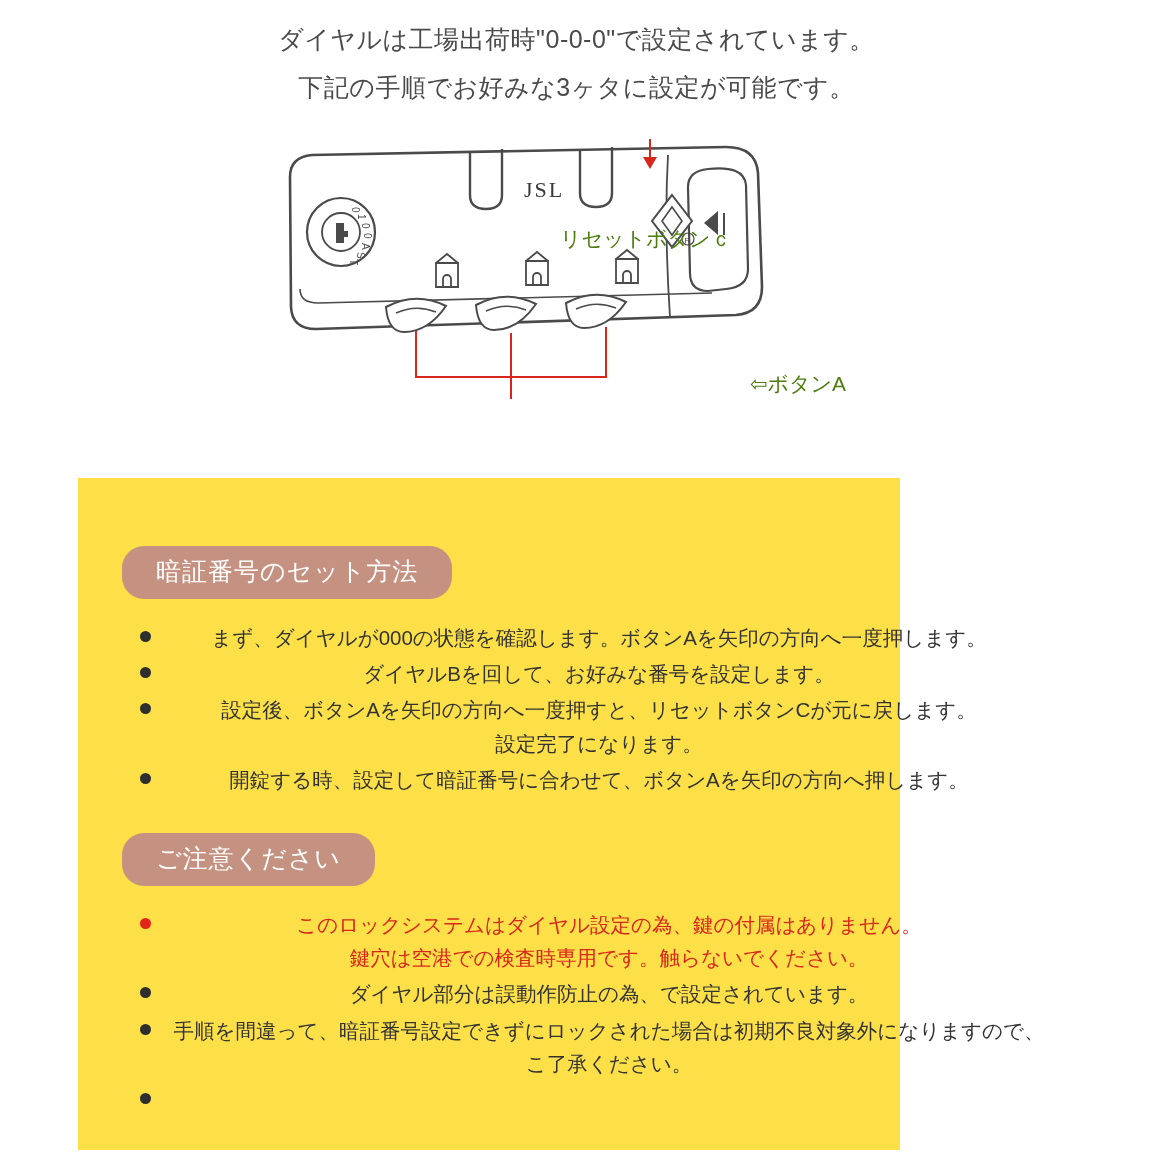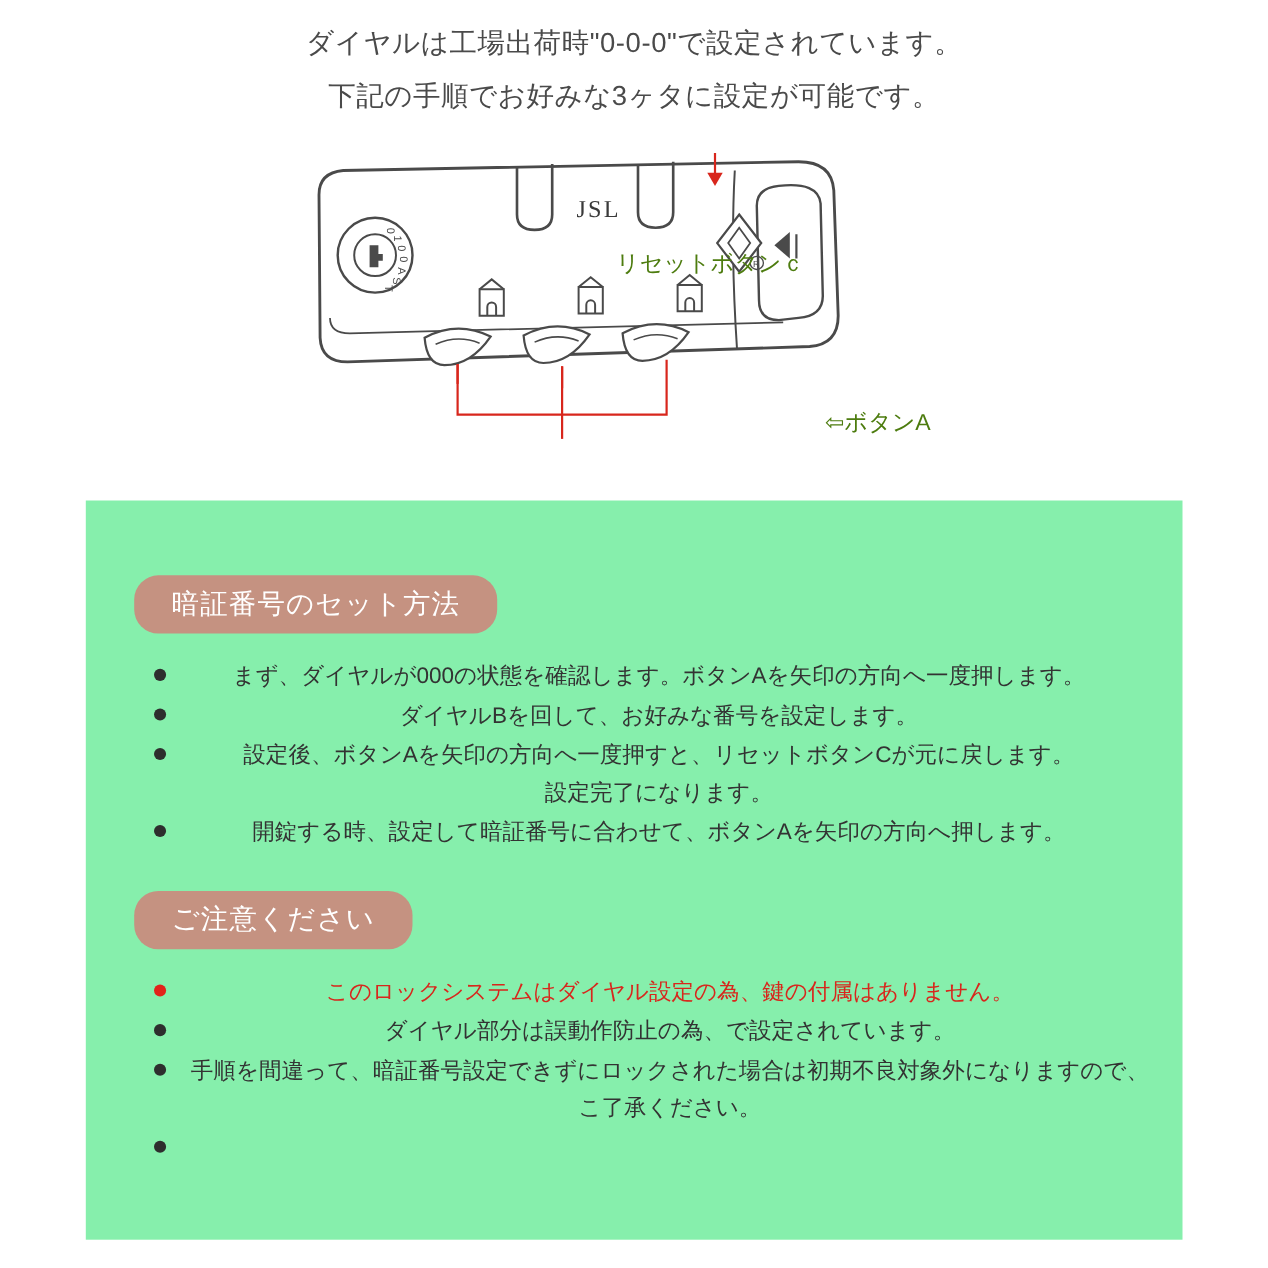--- a/index.html
+++ b/index.html
@@ -50,24 +50,24 @@
     white-space: nowrap;
   }
   .callout-c { left: 560px; top: 108px; }
   .callout-a { left: 750px; top: 253px; }
   .callout-b { left: 452px; top: 418px; }
 
   
   .panel {
     position: absolute;
     left: 78px;
-    top: 455px;
-    width: 997px;
+    top: 478px;
+    width: 822px;
     height: 672px;
-    background: #86efac;
+    background: #fde047;
   }
 
   .pill {
     display: inline-block;
     background: #c59281;
     color: #ffffff;
     font-size: 25px;
     padding: 9px 34px 11px 34px;
     border-radius: 22px;
     letter-spacing: 1px;
@@ -228,20 +228,21 @@
     </ul>
 
     <div class="section-2">
       <span class="pill">ご注意ください</span>
     </div>
 
     <ul class="bullets list-2">
       <li class="warn">
         <span class="dot"></span>
         <span>このロックシステムはダイヤル設定の為、鍵の付属はありません。</span>
+        <span class="l2">鍵穴は空港での検査時専用です。触らないでください。</span>
       </li>
       <li>
         <span class="dot"></span>
         <span>ダイヤル部分は誤動作防止の為、で設定されています。</span>
       </li>
       <li>
         <span class="dot"></span>
         <span> 手順を間違って、暗証番号設定できずにロックされた場合は初期不良対象外になりますので、</span>
         <span class="l2">こ了承ください。</span>
       </li>

